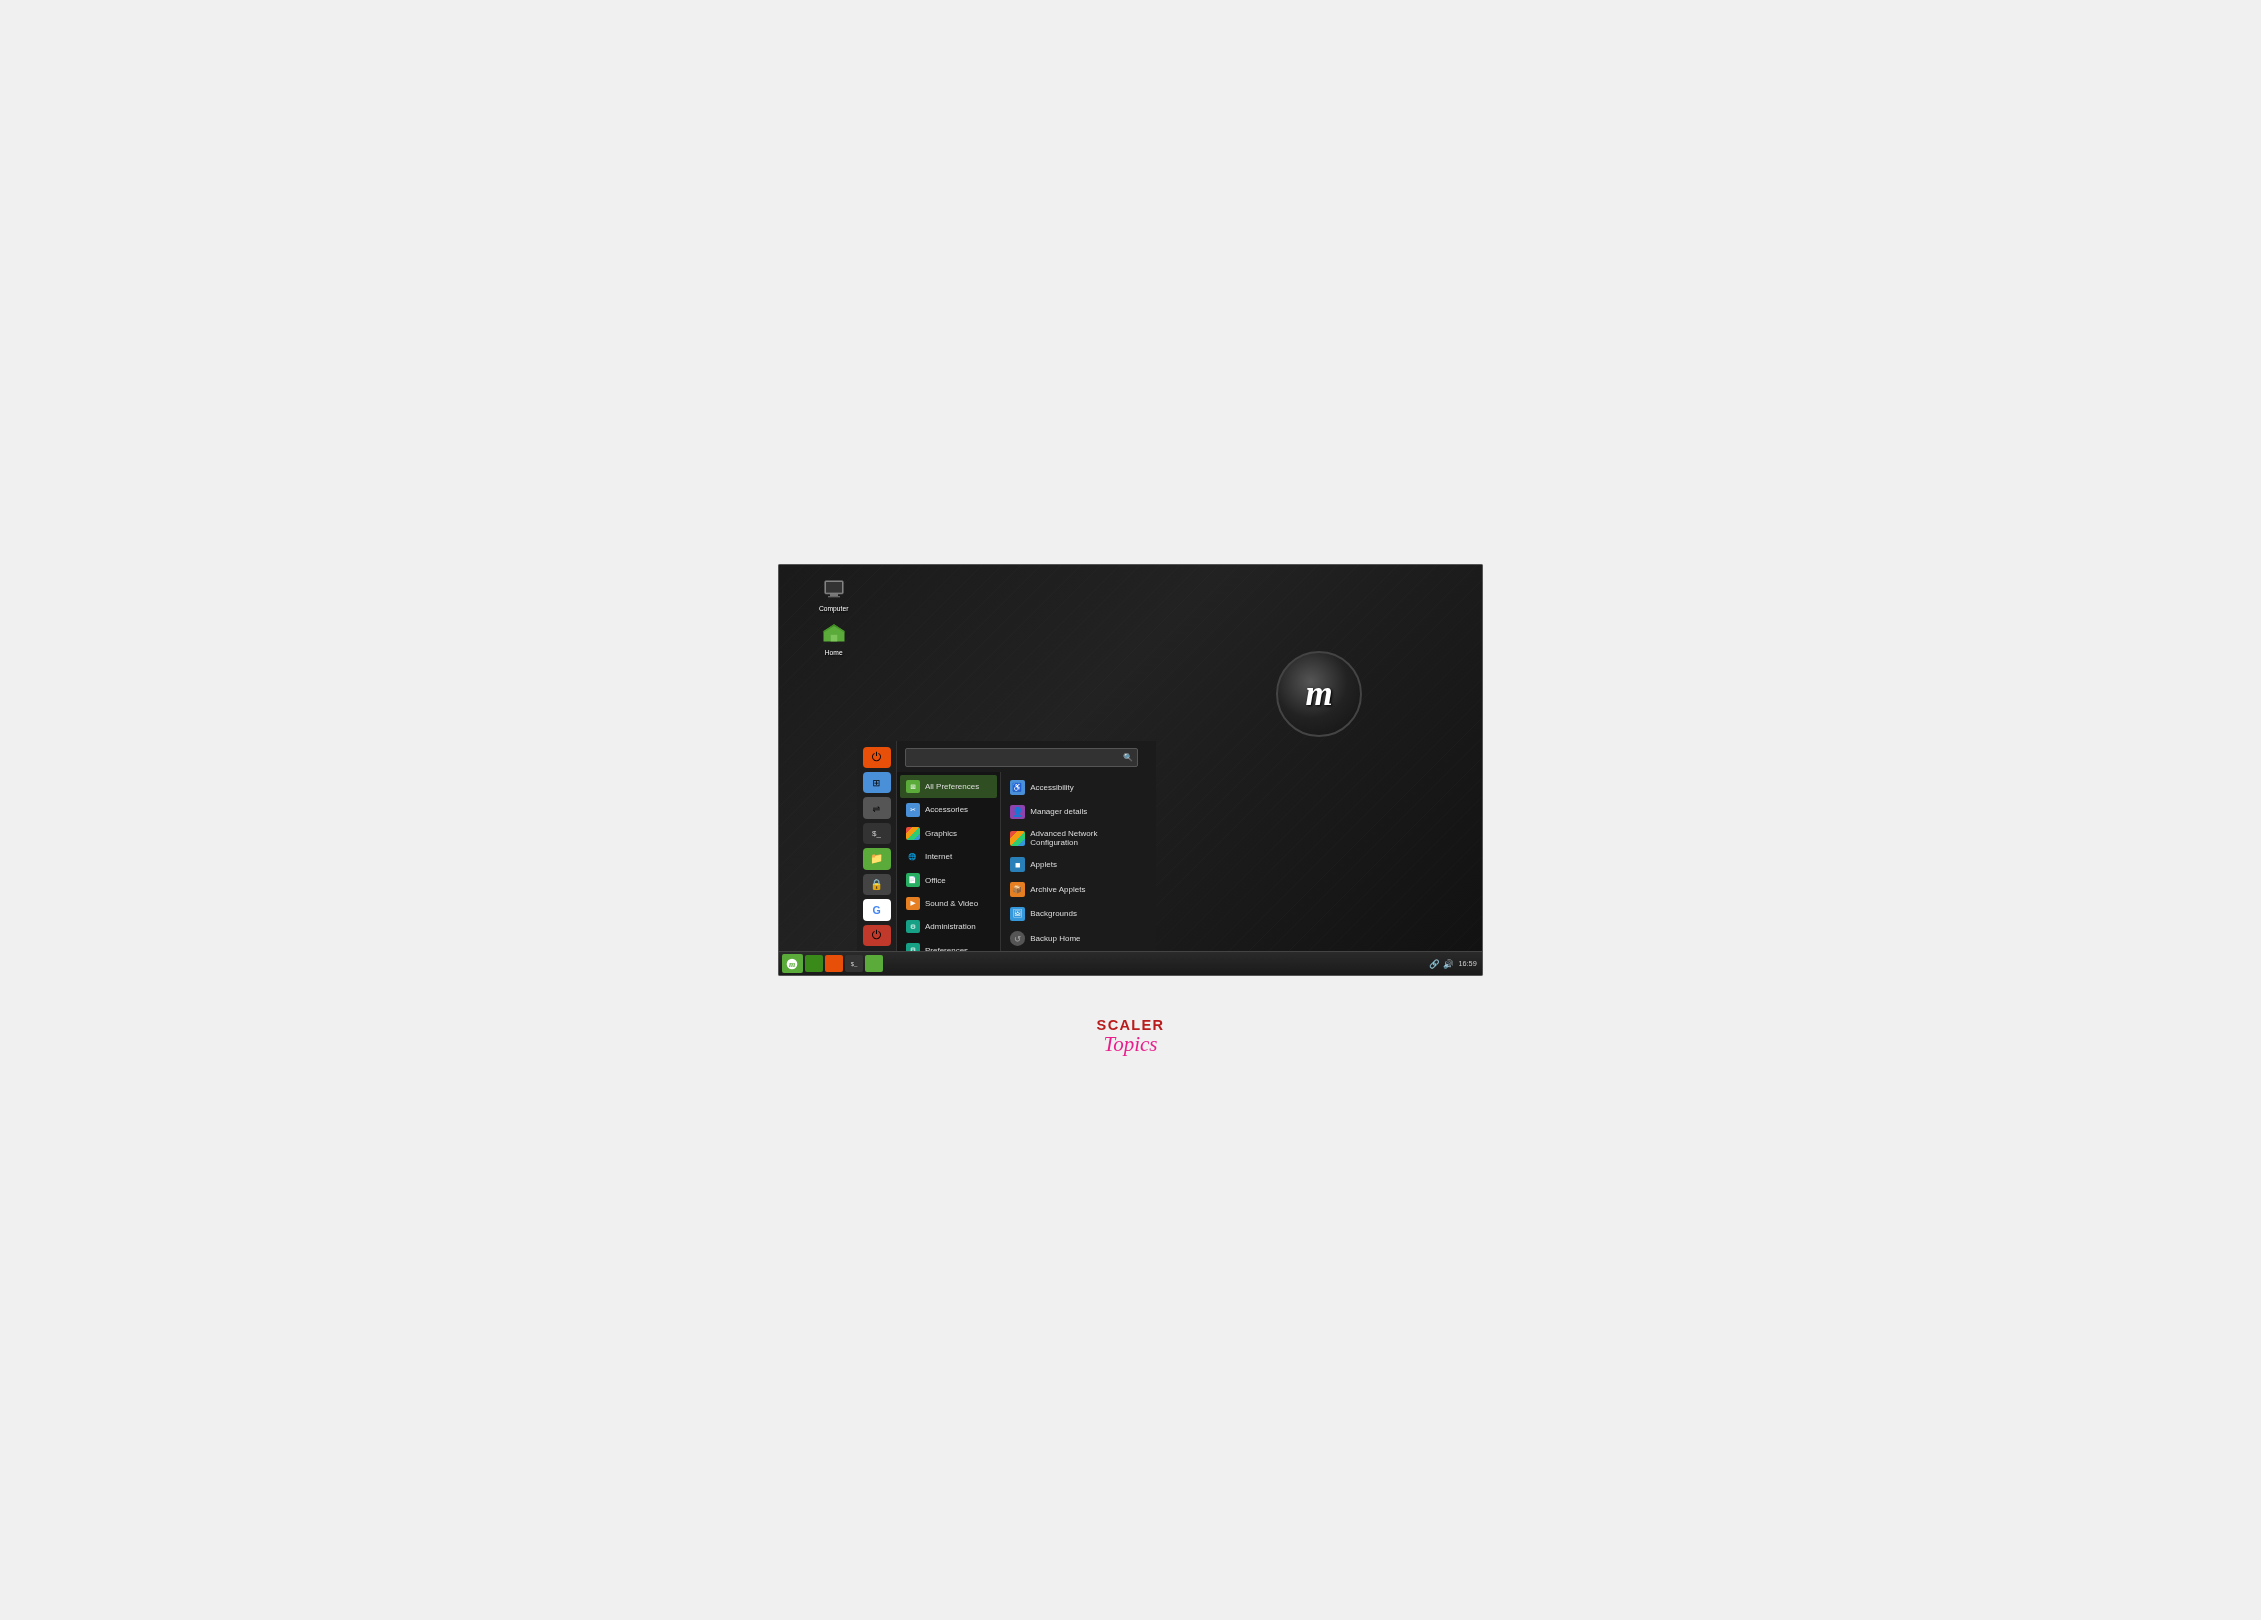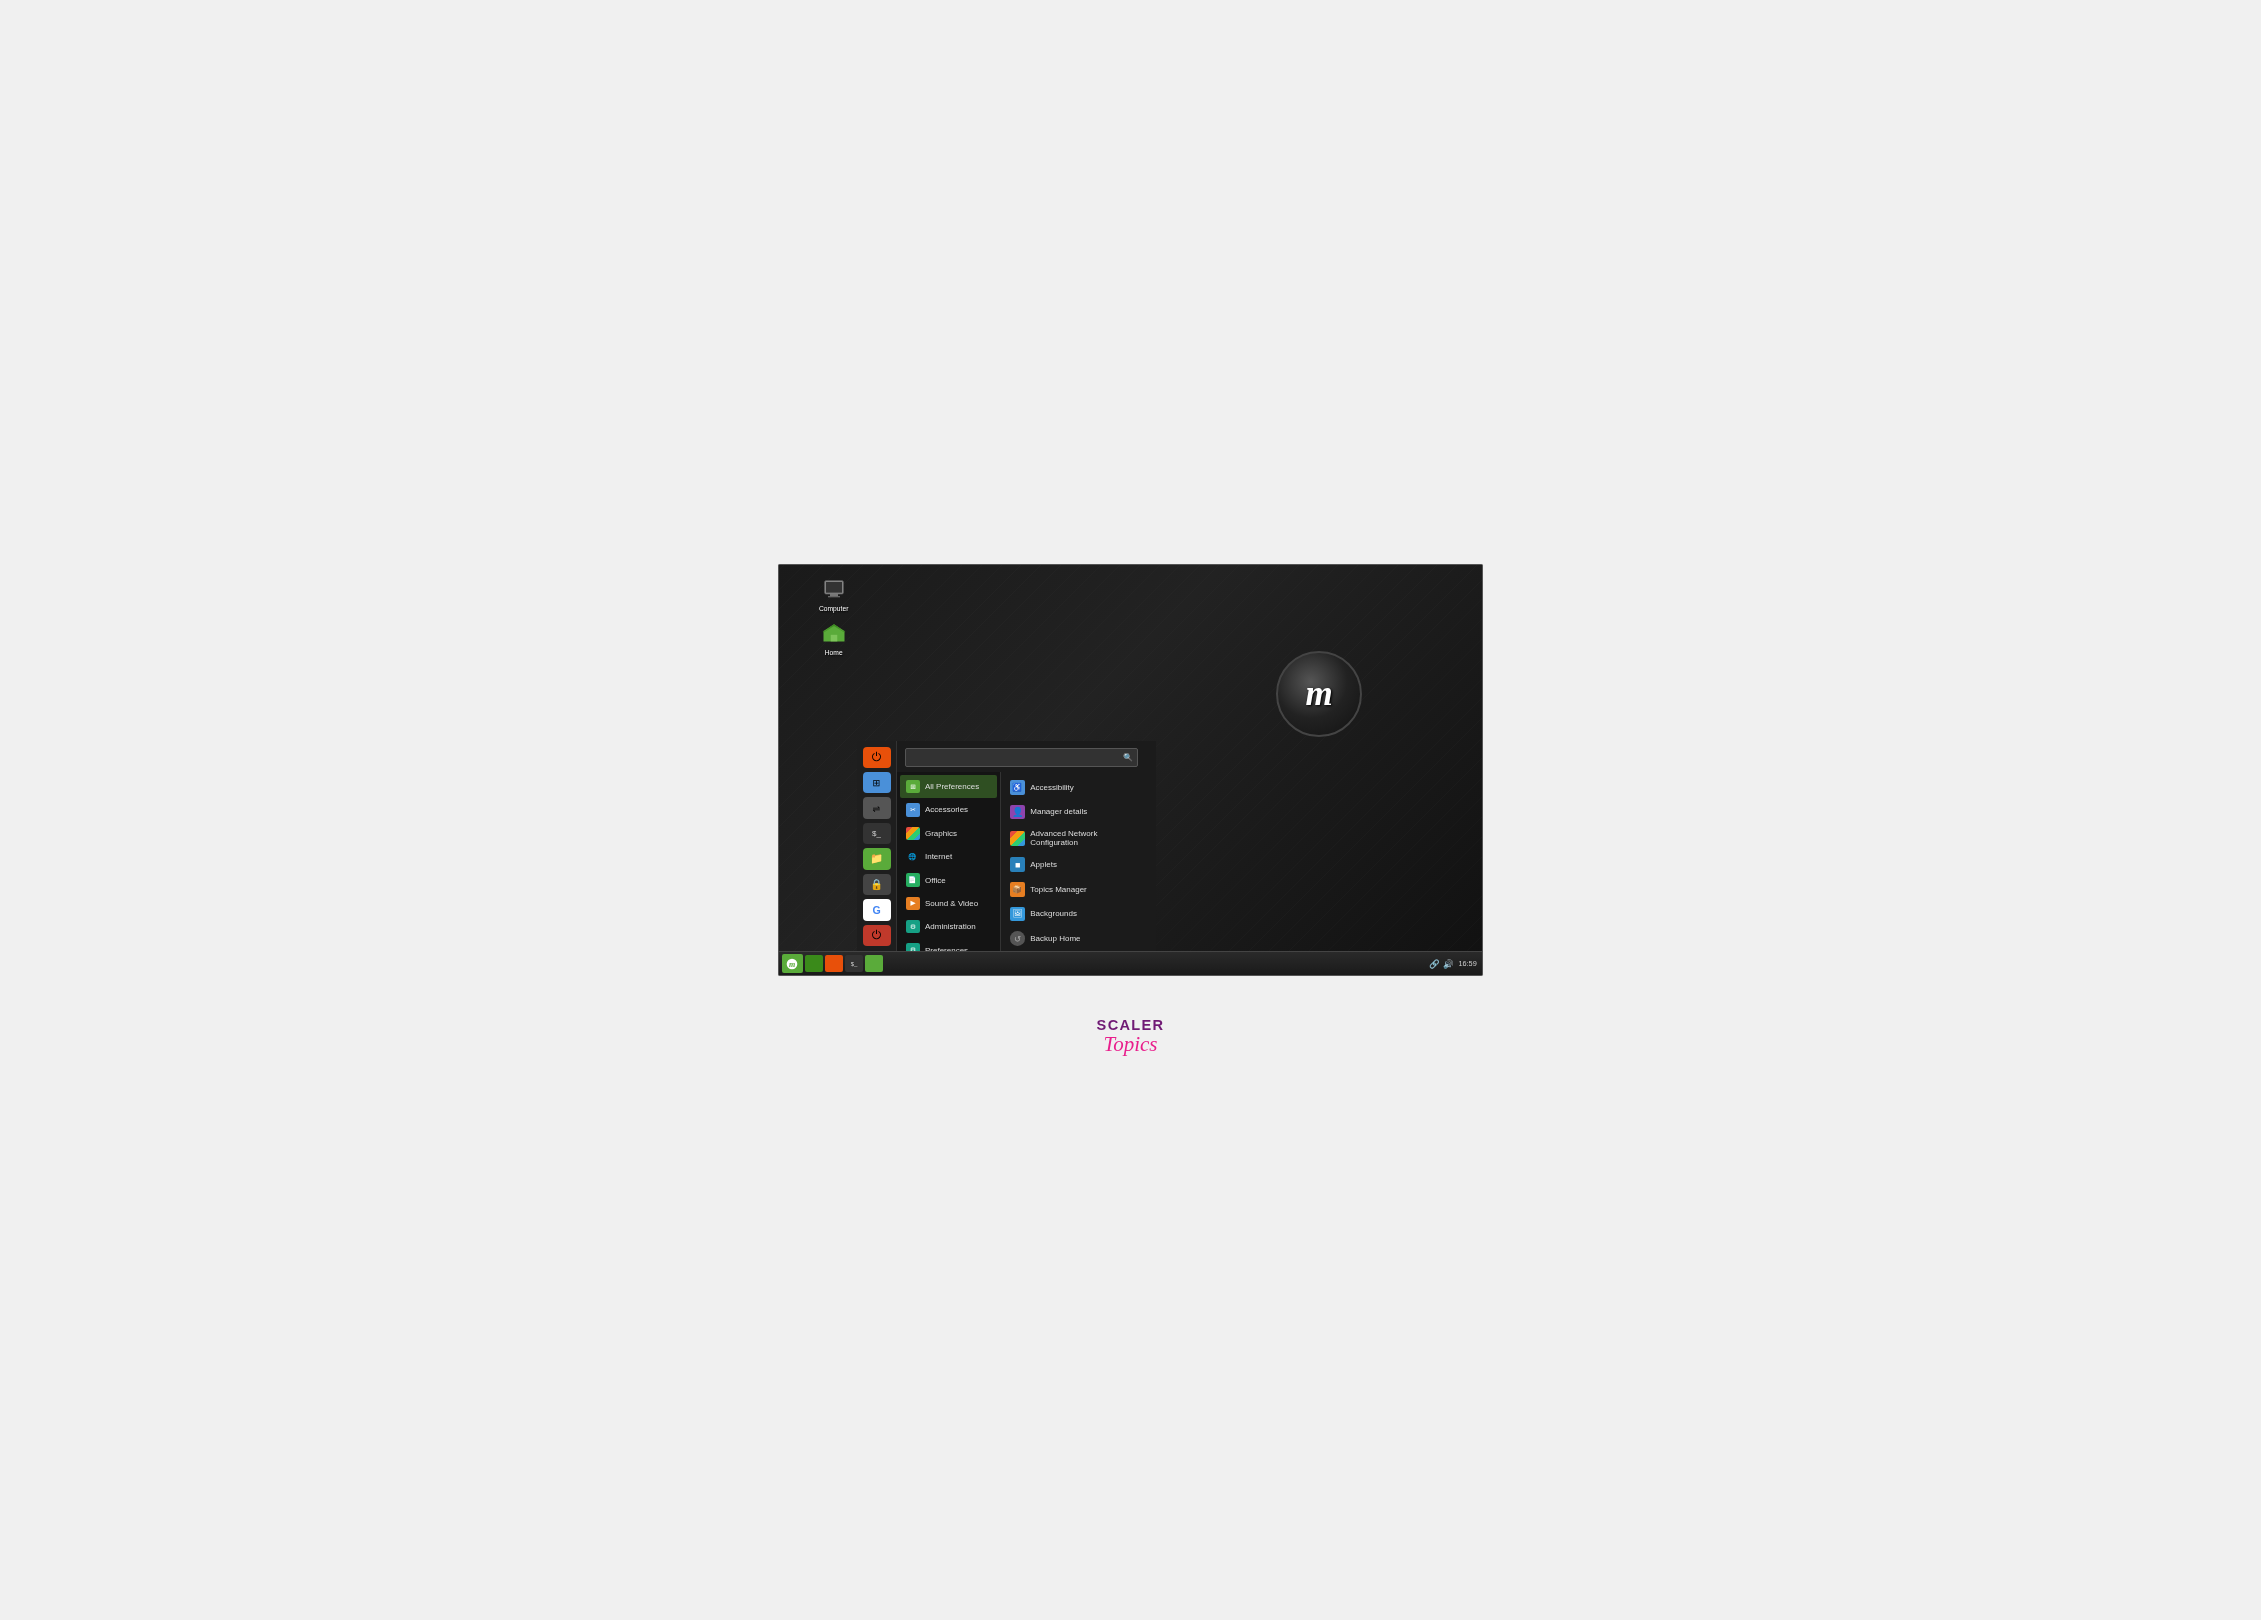--- a/index.html
+++ b/index.html
@@ -359,21 +359,21 @@
       display: flex;
       flex-direction: column;
       align-items: center;
       gap: 0;
       margin-top: 13.3px;
     }
 
     .watermark-scaler {
       font-size: 14.6px;
       font-weight: 900;
-      color: #701a75;
+      color: #b91c1c;
       letter-spacing: 1.3px;
       line-height: 1.1;
     }
 
     .watermark-topics {
       font-size: 21px;
       color: #e91e8c;
       font-family: 'Georgia', cursive;
       font-style: italic;
       font-weight: 400;
@@ -512,21 +512,21 @@
             <span>Advanced Network Configuration</span>
           </div>
 
           <div class="app-item">
             <div class="app-icon blue2" style="display:flex;align-items:center;justify-content:center;font-size:6.7px;">◼</div>
             <span>Applets</span>
           </div>
 
           <div class="app-item">
             <div class="app-icon orange" style="display:flex;align-items:center;justify-content:center;font-size:8px;">📦</div>
-            <span>Topics Manager</span>
+            <span>Archive Applets</span>
           </div>
 
           <div class="app-item">
             <div class="app-icon teal-folder" style="background:#3498db;display:flex;align-items:center;justify-content:center;font-size:8px;">🖼</div>
             <span>Backgrounds</span>
           </div>
 
           <div class="app-item">
             <div class="app-icon orange2" style="background:#555;border-radius:50%;display:flex;align-items:center;justify-content:center;font-size:8.6px;color:#aaa;">↺</div>
             <span>Backup Home</span>

